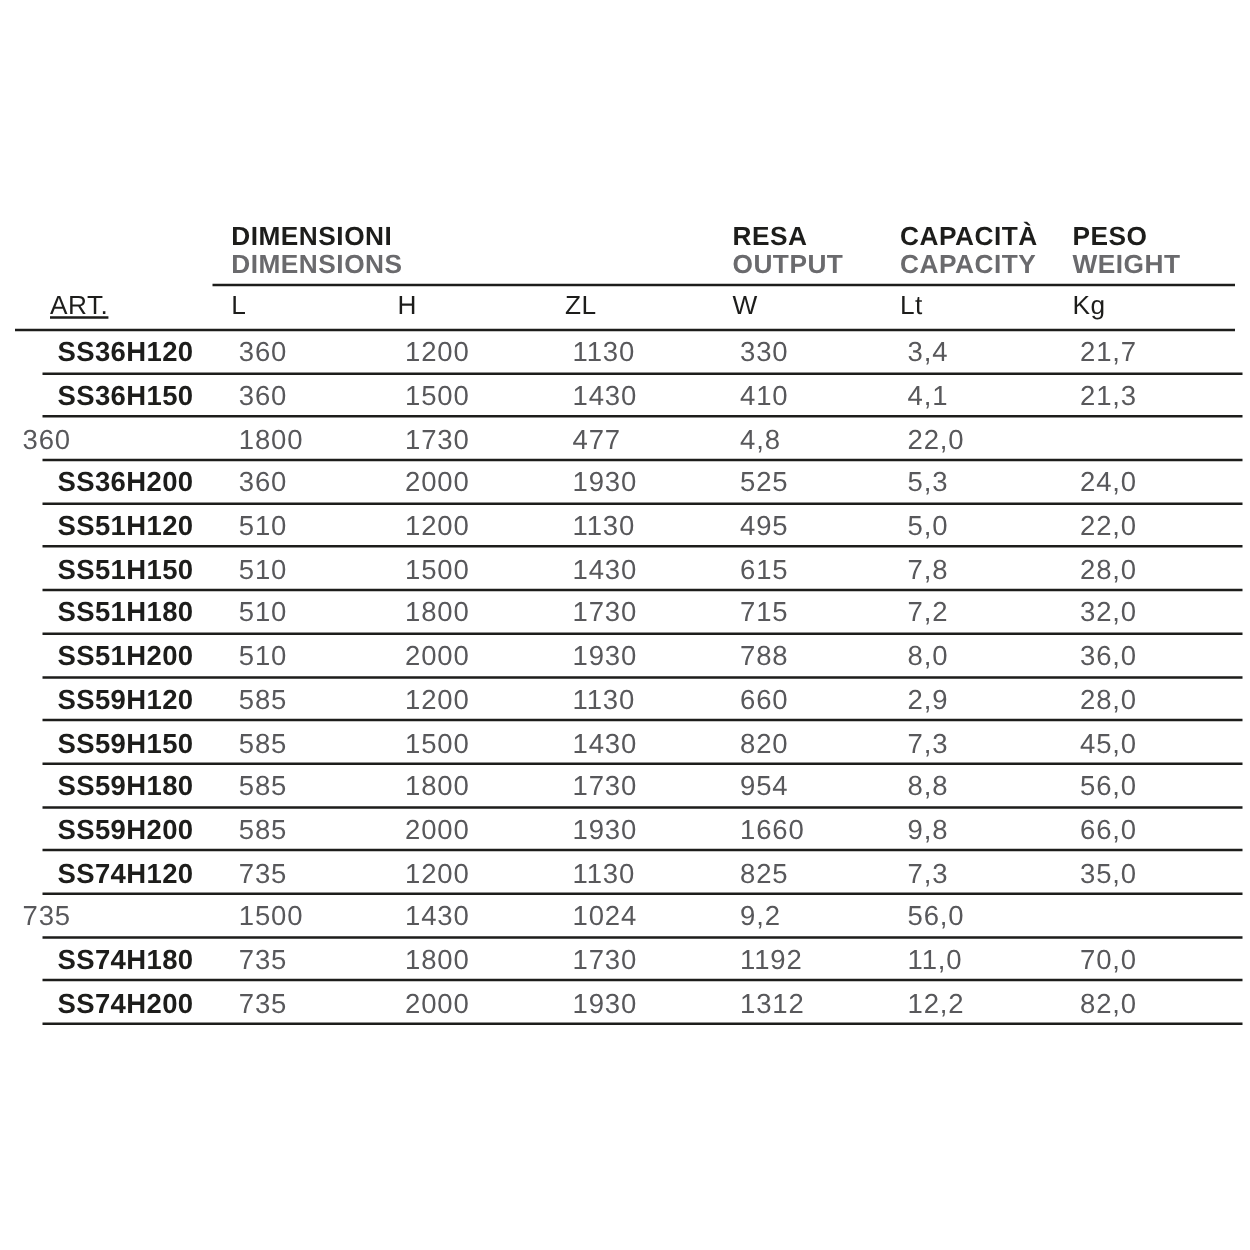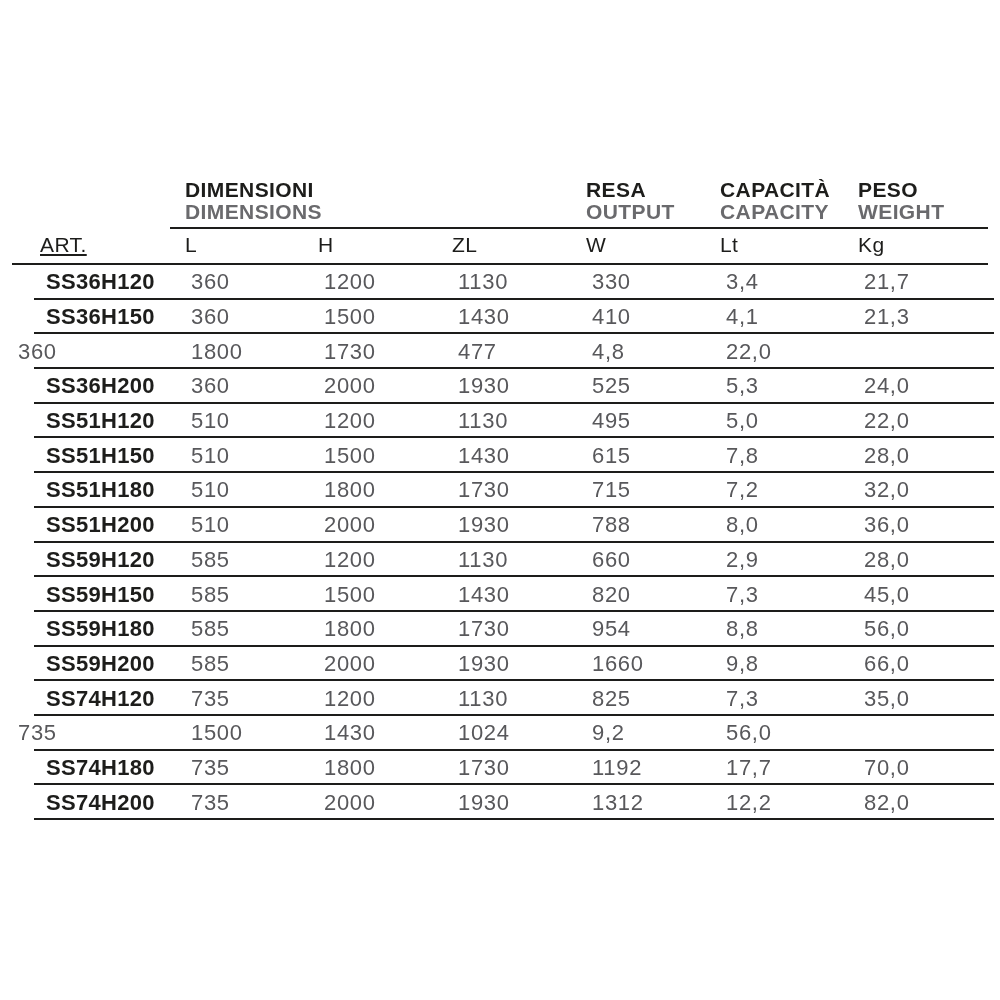--- a/index.html
+++ b/index.html
@@ -222,21 +222,21 @@
         <div class="c val">1024</div>
         <div class="c val">9,2</div>
         <div class="c val">56,0</div>
       </div>
       <div class="row">
         <div class="c art">SS74H180</div>
         <div class="c val">735</div>
         <div class="c val">1800</div>
         <div class="c val">1730</div>
         <div class="c val">1192</div>
-        <div class="c val">17,7</div>
+        <div class="c val">11,0</div>
         <div class="c val">70,0</div>
       </div>
       <div class="row">
         <div class="c art">SS74H200</div>
         <div class="c val">735</div>
         <div class="c val">2000</div>
         <div class="c val">1930</div>
         <div class="c val">1312</div>
         <div class="c val">12,2</div>
         <div class="c val">82,0</div>

